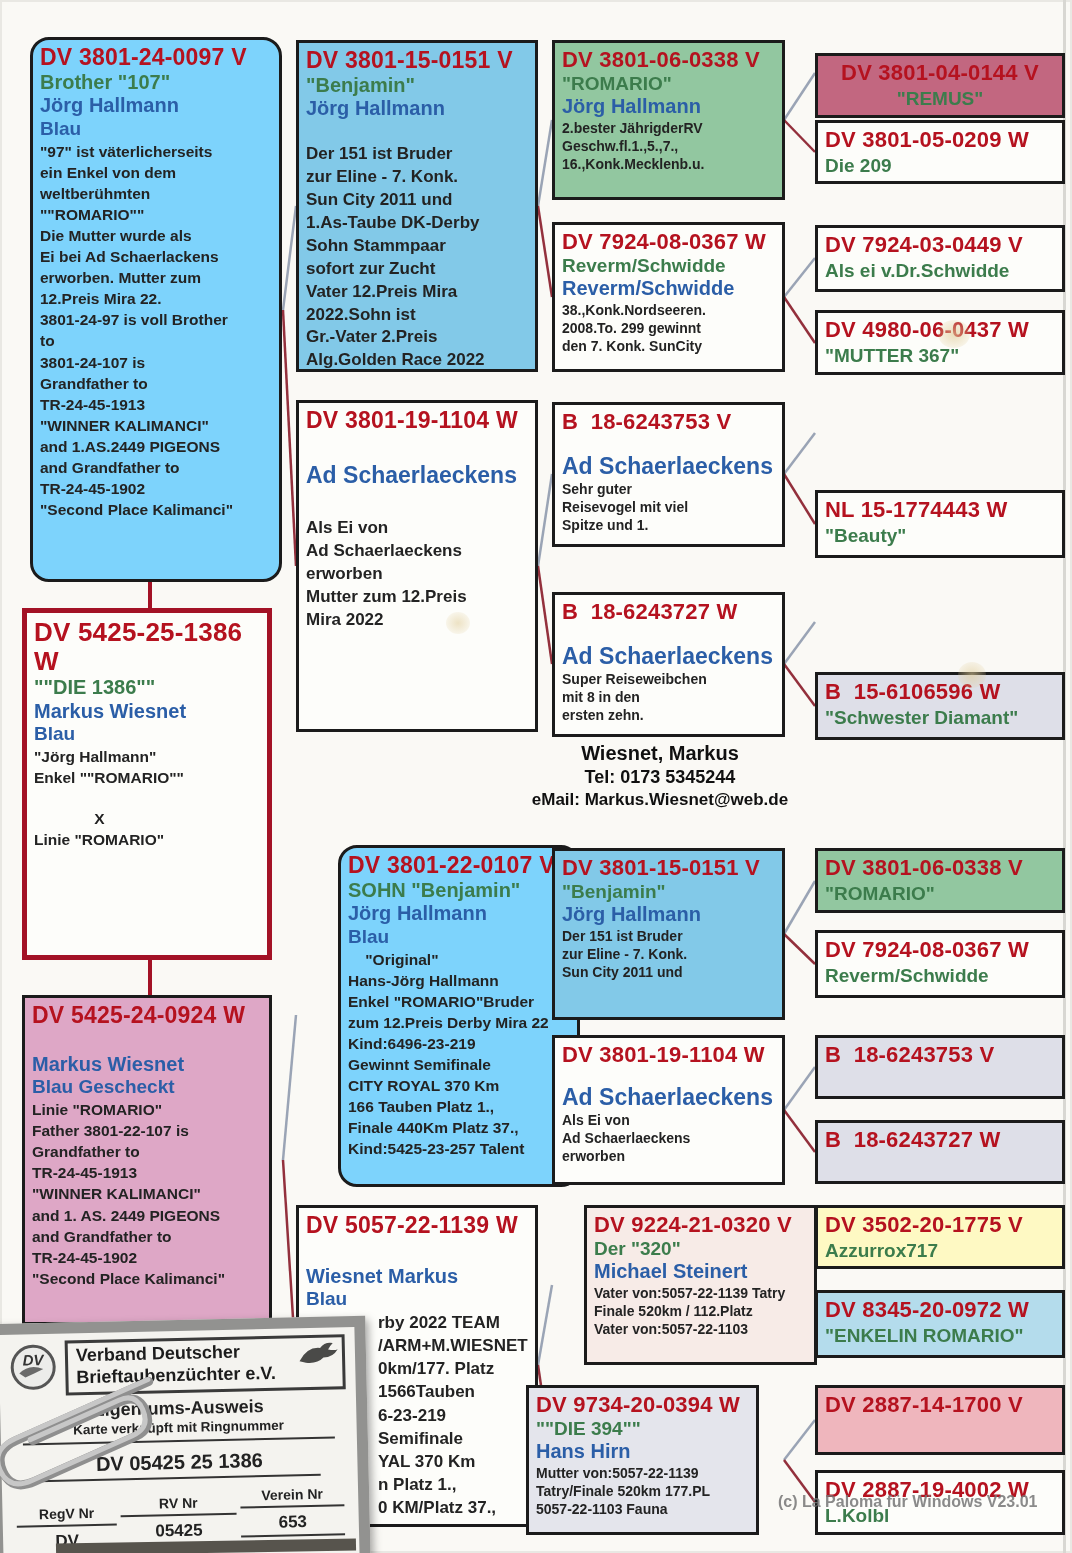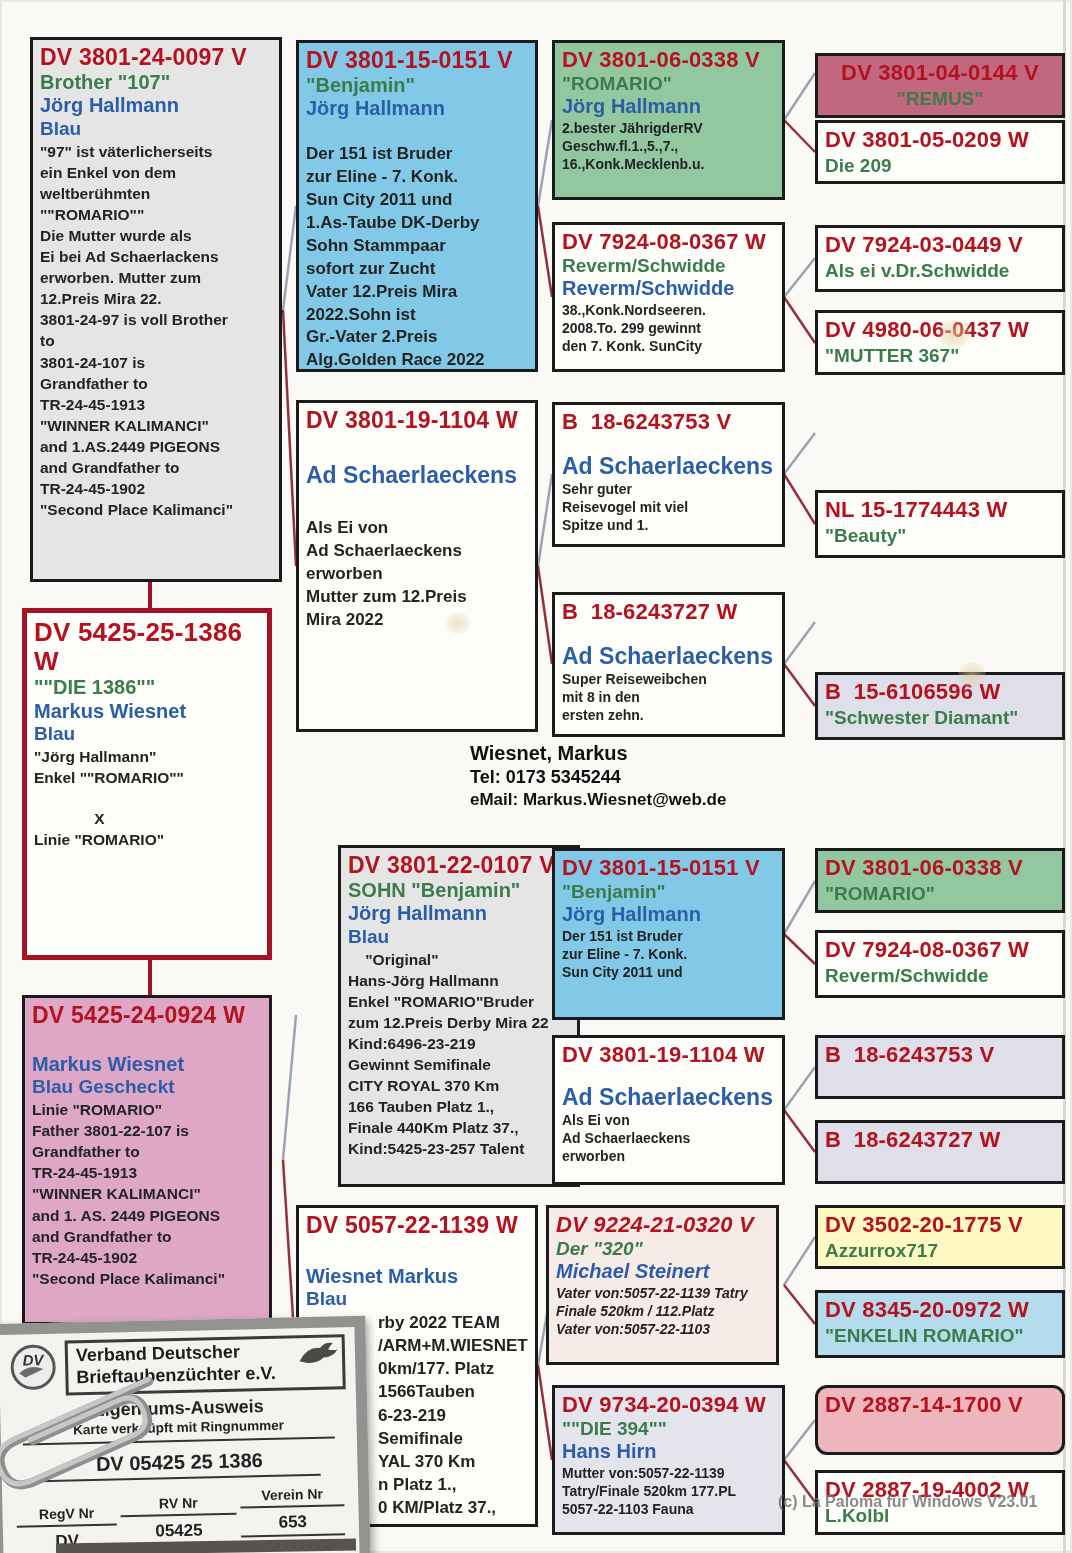--- a/index.html
+++ b/index.html
@@ -6,40 +6,40 @@
     --red:#b5121f; --green:#3c7c4c; --blue:#2b5ea7; --body:#232323;
   }
   html,body{margin:0;padding:0;background:#ffffff;}
   .page{position:relative;width:1072px;height:1553px;background:#faf9f5;overflow:hidden;
         font-family:"Liberation Sans",sans-serif;box-shadow:inset 0 0 0 2px #e9e8e3;}
   .edge-right{position:absolute;left:1063px;top:0;width:3px;height:100%;background:#d8d7d2;z-index:1;}
   svg.connectors{position:absolute;left:0;top:0;z-index:1;}
   .box{position:absolute;box-sizing:border-box;border:3px solid #1b1b1b;background:#fdfdfa;
        padding:5px 7px;overflow:hidden;z-index:2;}
   .redborder{border:5px solid #a31226;}
-  .bg-orange{background:#e5e5e5;} .bg-white{background:#fdfdfa;} .bg-pink{background:#dea7c6;}
+  .bg-orange{background:#7dd3fc;border-radius:19px;} .bg-white{background:#fdfdfa;} .bg-pink{background:#dea7c6;}
   .bg-blue{background:#82c9e8;} .bg-green{background:#92c7a0;} .bg-magenta{background:#c26780;}
   .bg-lavender{background:#dedfe8;} .bg-lightpink{background:#f7ebe7;} .bg-lightgray{background:#e4e5ec;}
   .bg-gray{background:#fef9c3;} .bg-lightblue{background:#b4dcec;} .bg-pink2{background:#efb6bd;}
   .ring{color:var(--red);font-size:23px;font-weight:700;line-height:1.12;white-space:pre-wrap;letter-spacing:.2px;}
   .ring-lg .ring{font-size:26px;}
   .name{color:var(--green);font-size:20px;font-weight:700;line-height:1.18;white-space:pre-wrap;}
   .owner{color:var(--blue);font-size:20px;font-weight:700;line-height:1.18;}
   .owner-lg .owner{font-size:23px;}
   .colorline{color:var(--blue);font-size:19px;font-weight:700;line-height:1.2;}
   .bline{color:var(--body);font-size:15.5px;font-weight:700;line-height:1.36;white-space:pre-wrap;}
   .body-lg .bline{font-size:17px;line-height:1.35;}
   .small .bline{font-size:14px;line-height:1.3;}
   .small .name{font-size:19px;}
   .small .ring{font-size:22px;}
   .leaf .ring{font-size:22px;}
   .leaf .name{font-size:19px;margin-top:2px;}
   .frag .bline{padding-left:72px;font-size:17px;}
   .gap{width:100%;}
-  #contact{position:absolute;left:470px;top:742px;width:380px;text-align:left;z-index:2;color:#101010;font-weight:700;}
+  #contact{position:absolute;left:470px;top:742px;width:380px;text-align:center;z-index:2;color:#101010;font-weight:700;}
   #contact .c1{font-size:20px;}
   #contact .c2{font-size:18px;margin-top:2px;}
   #contact .c3{font-size:17px;margin-top:2px;}
   #watermark{position:absolute;left:778px;top:1493px;width:300px;font-size:16px;font-weight:700;
              color:rgba(118,118,118,.85);z-index:4;}
   .stain{position:absolute;border-radius:50%;z-index:3;pointer-events:none;}
   #stain1{left:938px;top:320px;width:32px;height:28px;background:radial-gradient(rgba(224,204,152,.65),rgba(224,204,152,0));}
   #stain2{left:446px;top:612px;width:24px;height:22px;background:radial-gradient(rgba(224,204,152,.55),rgba(224,204,152,0));}
   #stain3{left:958px;top:662px;width:28px;height:26px;background:radial-gradient(rgba(224,204,152,.6),rgba(224,204,152,0));}
   
@@ -321,29 +321,29 @@
       <div class="bline">Sun City 2011 und</div>
     </div>
     <div class="box bg-white small owner-lg" style="left: 552px; top: 1035px; width: 233px; height: 150px;">
       <div class="ring">DV 3801-19-1104 W</div>
       <div class="gap" style="height: 16px;"></div>
       <div class="owner">Ad Schaerlaeckens</div>
       <div class="bline">Als Ei von</div>
       <div class="bline">Ad Schaerlaeckens</div>
       <div class="bline">erworben</div>
     </div>
-    <div class="box bg-lightpink small" style="left: 546px; top: 1205px; width: 233px; height: 160px; font-style: italic;">
+    <div class="box bg-lightpink small" style="left: 584px; top: 1205px; width: 233px; height: 160px;">
       <div class="ring">DV 9224-21-0320 V</div>
       <div class="name">Der "320"</div>
       <div class="owner">Michael Steinert</div>
       <div class="bline">Vater von:5057-22-1139 Tatry</div>
       <div class="bline">Finale 520km / 112.Platz</div>
       <div class="bline">Vater von:5057-22-1103</div>
     </div>
-    <div class="box bg-lightgray small" style="left: 552px; top: 1385px; width: 233px; height: 150px;">
+    <div class="box bg-lightgray small" style="left: 526px; top: 1385px; width: 233px; height: 150px;">
       <div class="ring">DV 9734-20-0394 W</div>
       <div class="name">""DIE 394""</div>
       <div class="owner">Hans Hirn</div>
       <div class="bline">Mutter von:5057-22-1139</div>
       <div class="bline">Tatry/Finale 520km 177.PL</div>
       <div class="bline">5057-22-1103 Fauna</div>
     </div>
     <div class="box bg-magenta leaf" style="left: 815px; top: 53px; width: 250px; height: 65px; text-align: center;">
       <div class="ring">DV 3801-04-0144 V</div>
       <div class="name">"REMUS"</div>
@@ -383,20 +383,20 @@
       <div class="ring">B  18-6243727 W</div>
     </div>
     <div class="box bg-gray leaf" style="left: 815px; top: 1205px; width: 250px; height: 64px;">
       <div class="ring">DV 3502-20-1775 V</div>
       <div class="name">Azzurrox717</div>
     </div>
     <div class="box bg-lightblue leaf" style="left: 815px; top: 1290px; width: 250px; height: 68px;">
       <div class="ring">DV 8345-20-0972 W</div>
       <div class="name">"ENKELIN ROMARIO"</div>
     </div>
-    <div class="box bg-pink2 leaf" style="left: 815px; top: 1385px; width: 250px; height: 70px; border-radius: 12px;">
+    <div class="box bg-pink2 leaf" style="left: 815px; top: 1385px; width: 250px; height: 70px;">
       <div class="ring">DV 2887-14-1700 V</div>
     </div>
     <div class="box bg-white leaf" style="left: 815px; top: 1470px; width: 250px; height: 65px;">
       <div class="ring">DV 2887-19-4002 W</div>
       <div class="name">L.Kolbl</div>
     </div>
   </div>
 
 </body></html>

